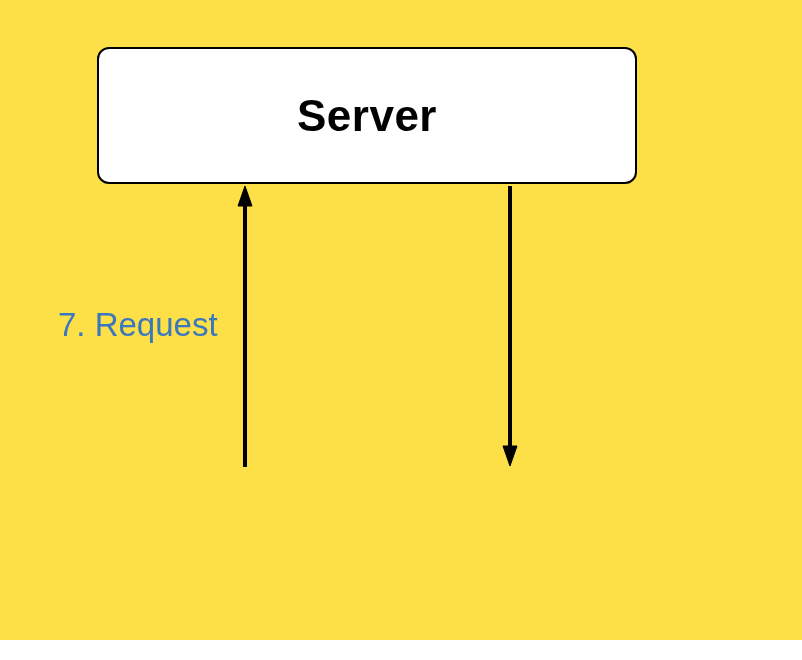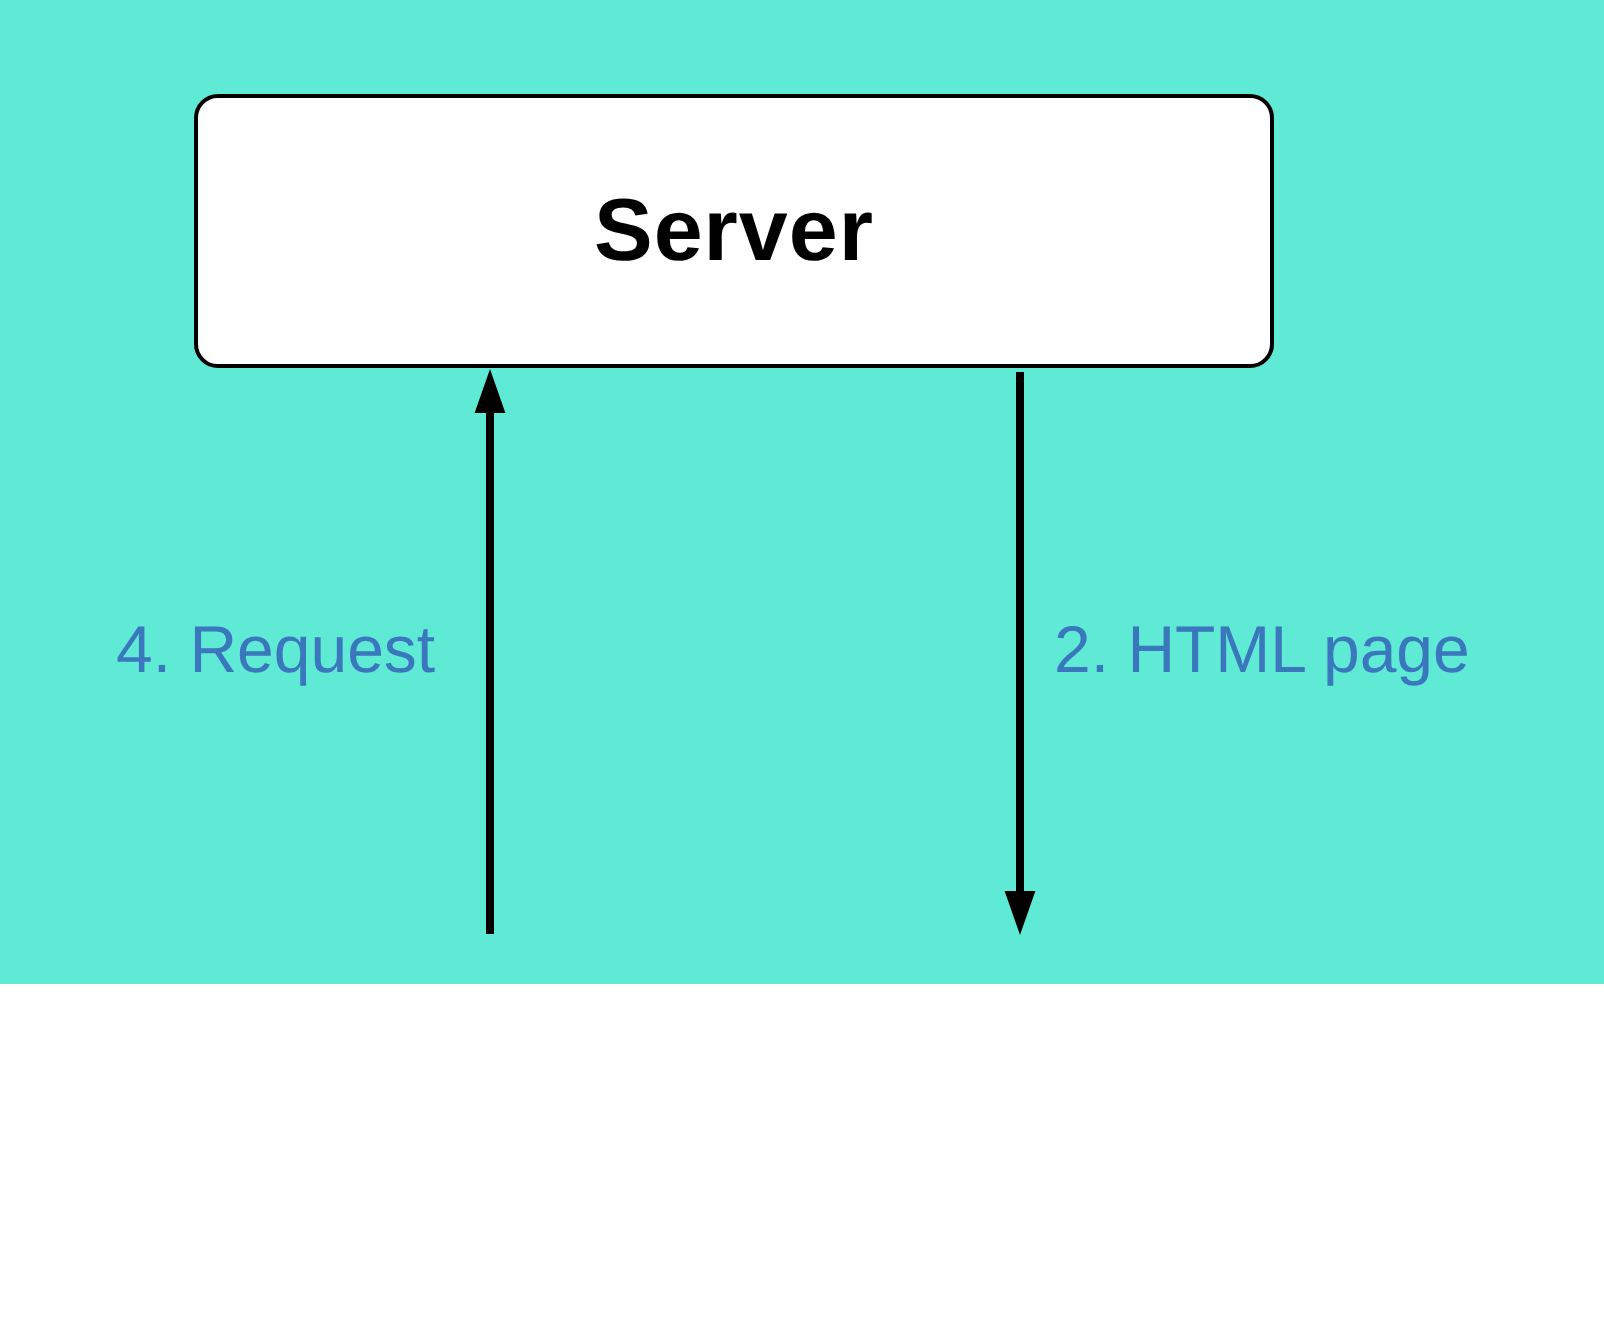--- a/index.html
+++ b/index.html
@@ -3,22 +3,22 @@
   <meta charset="utf-8">
   <style>
     html, body {
       margin: 0;
       padding: 0;
       background: #ffffff;
     }
     .canvas {
       position: relative;
       width: 802px;
-      height: 492px;
-      background: #5eead4;
+      height: 640px;
+      background: #fde047;
       overflow: hidden;
       font-family: "Liberation Sans", sans-serif;
     }
     .arrows {
       position: absolute;
       left: 0;
       top: 0;
       width: 802px;
       height: 660px;
     }
@@ -87,17 +87,16 @@
       <line x1="510" y1="186" x2="510" y2="448"></line>
       <polygon points="510,466 503,446 517,446"></polygon>
     </g>
   </svg>
 
   <div class="node server">
     <span>Server</span>
   </div>
 
 
-  <div class="edge-label label-request">4. Request</div>
+  <div class="edge-label label-request">7. Request</div>
 
-  <div class="edge-label label-html">2. HTML page</div>
 
 </div>
 
 </body></html>

